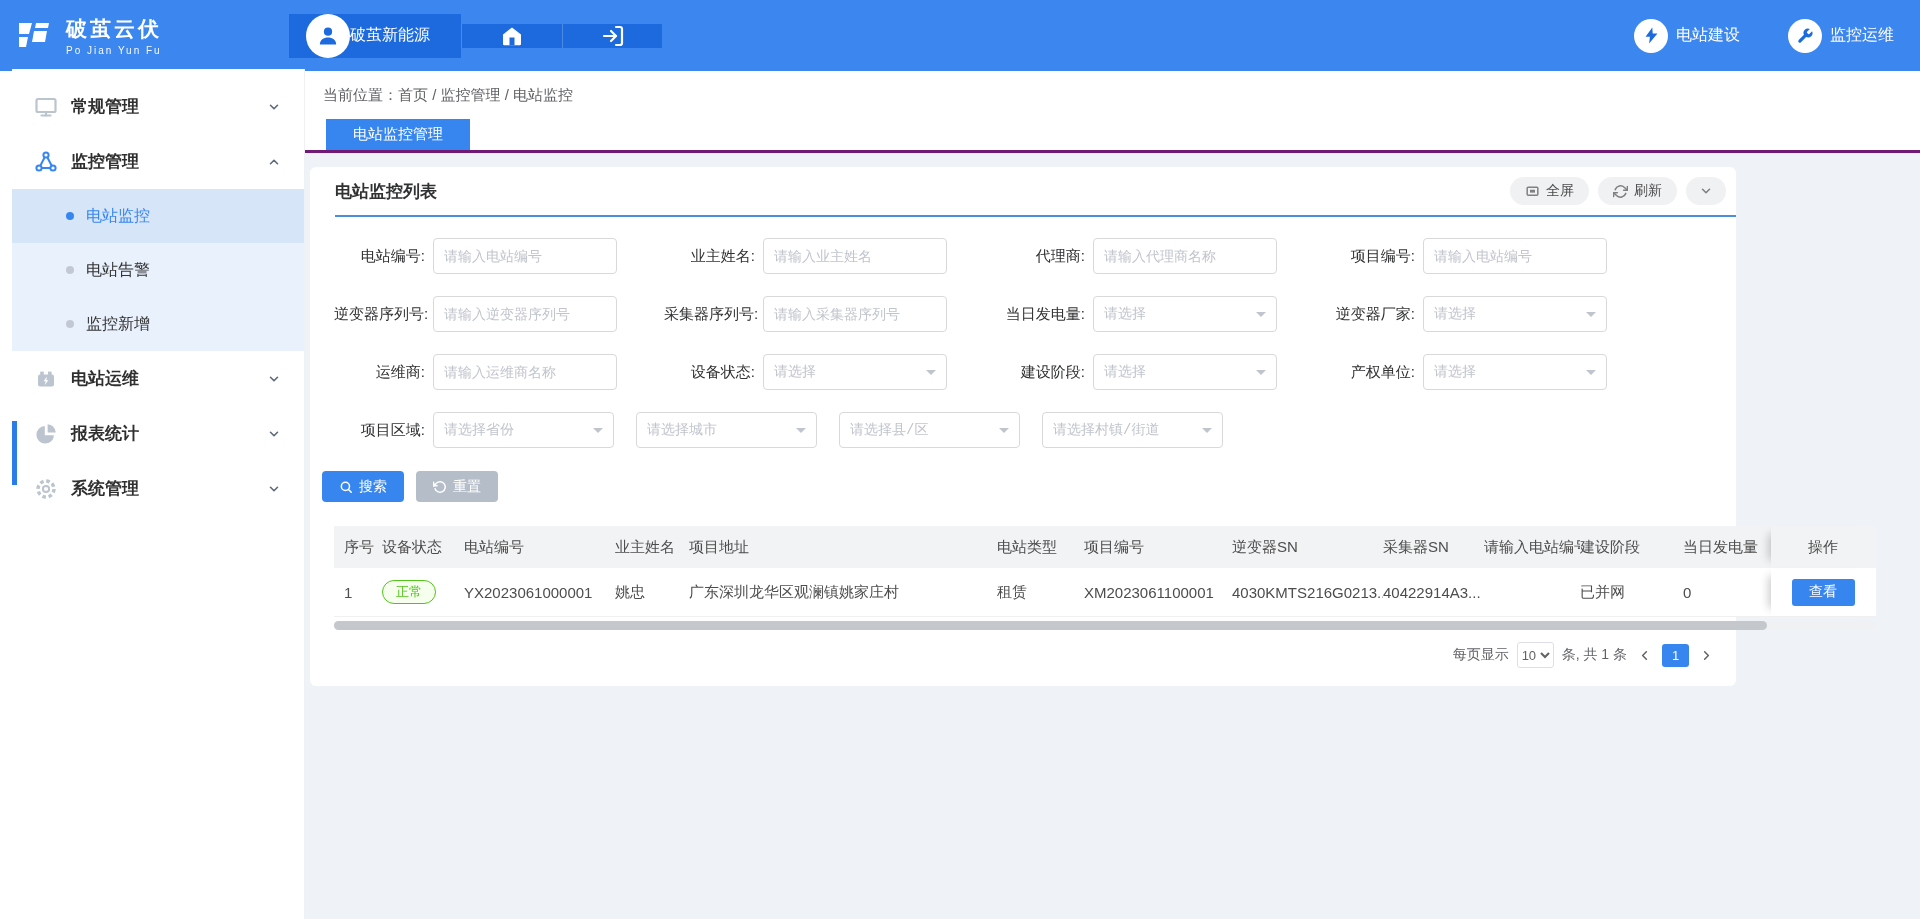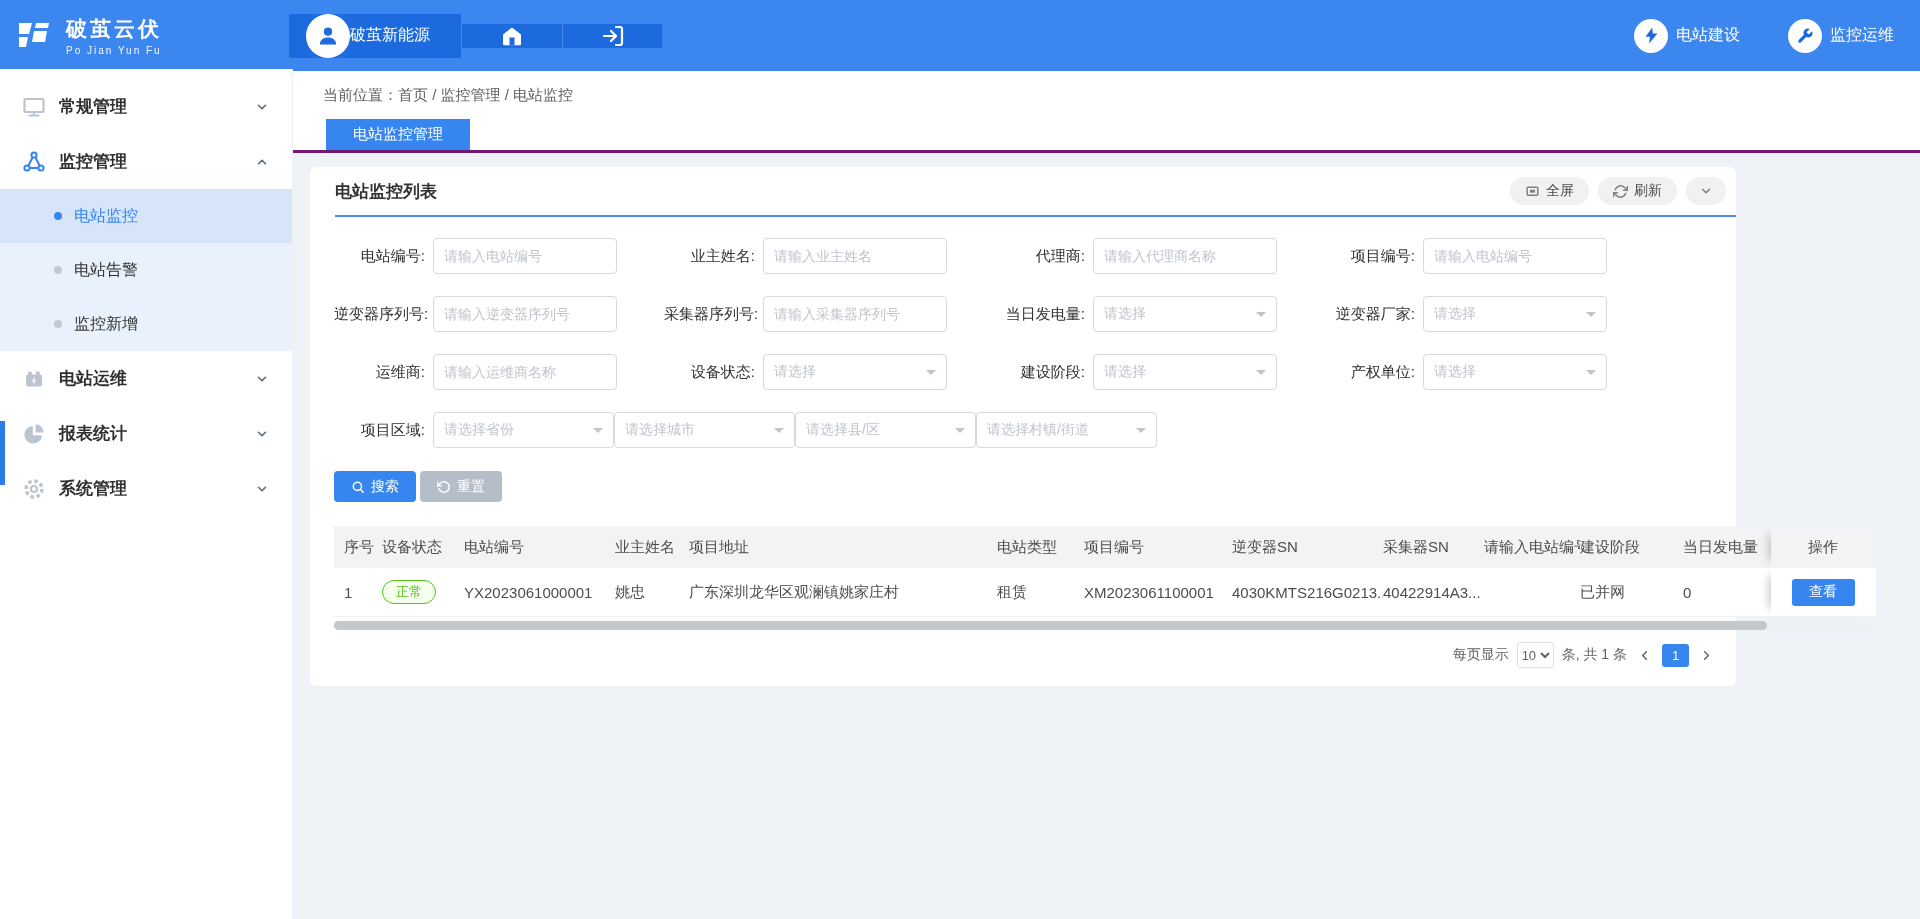--- a/index.html
+++ b/index.html
@@ -18,21 +18,21 @@
   .sec-home { width:101px; }
   .sec-login { width:100px; }
   .avatar { width:44px; height:44px; border-radius:50%; background:#fff; display:flex; align-items:center; justify-content:center; }
   .org-name { color:#fff; font-size:16px; margin-left:0; }
   .hdr-right { margin-left:auto; display:flex; align-items:center; gap:48px; padding-right:26px; }
   .hdr-right-item { display:flex; align-items:center; gap:8px; cursor:pointer; }
   .circ-ic { width:34px; height:34px; border-radius:50%; background:#fff; display:flex; align-items:center; justify-content:center; }
   .hdr-right-item span.lbl { color:#fff; font-size:16px; }
 
   
-  .sidebar { position:absolute; left:0; top:69px; width:292px; height:850px; background:#fff; padding-top:10px; box-shadow:1px 0 0 #edf0f4; }
+  .sidebar { position:absolute; left:12px; top:69px; width:292px; height:850px; background:#fff; padding-top:10px; box-shadow:1px 0 0 #edf0f4; }
   .side-item { height:55px; display:flex; align-items:center; padding-left:21px; cursor:pointer; }
   .side-icon { width:26px; height:26px; color:#bcc4d0; display:flex; align-items:center; justify-content:center; }
   .side-item.active .side-icon { color:#3786f0; }
   .side-label { font-size:17px; font-weight:600; color:#2f2f2f; margin-left:12px; }
   .side-chev { margin-left:auto; margin-right:23px; color:#5f6b79; display:flex; }
   .submenu { background:#e9f1fc; }
   .sub-item { height:54px; display:flex; align-items:center; padding-left:54px; cursor:pointer; }
   .sub-item.active { background:#d7e5f8; }
   .sub-dot { width:8px; height:8px; border-radius:50%; background:#c3c9d4; }
   .sub-item.active .sub-dot { background:#3786f0; }
@@ -62,22 +62,22 @@
   .filters { padding:21px 0 0 24px; }
   .f-row { display:flex; align-items:center; height:36px; margin-bottom:22px; }
   .f-field { display:flex; align-items:center; }
   .f-field + .f-field { margin-left:47px; }
   .f-label { width:91px; text-align:right; font-size:15px; color:#303133; margin-right:8px; white-space:nowrap; }
   .f-input, .f-select { width:184px; height:36px; border:1px solid #d9d9d9; border-radius:4px; background:#fff; font-size:14px; color:#333; padding:0 10px; font-family:inherit; }
   .f-input::placeholder { color:#c0c4cc; }
   .f-select { position:relative; display:flex; align-items:center; cursor:pointer; }
   .f-select .ph { color:#c0c4cc; }
   .f-select .tri { position:absolute; right:10px; top:15px; width:0; height:0; border:5px solid transparent; border-top-color:#c0c4cc; }
-  .f-select.grp { width:181px; margin-right:0; }
-  .btn-row { margin:23px 0 0 24px; display:flex; gap:4px; }
+  .f-select.grp { width:181px; margin-right:22px;font-family:Liberation Mono, monospace; }
+  .btn-row { margin:23px 0 0 12px; display:flex; gap:12px; }
   .btn { height:31px; border:none; border-radius:4px; color:#fff; font-size:14px; display:flex; align-items:center; gap:6px; padding:0 17px; cursor:pointer; font-family:inherit; }
   .btn-search { background:#3786f0; }
   .btn-reset { background:#b5bdc9; }
 
   
   .table-wrap { margin:24px 0 0 24px; width:1542px; }
   .t-head, .t-row { display:flex; align-items:stretch; padding-left:10px; font-size:15px; color:#4d4d4d; }
   .t-head { height:42px; background:#f2f3f5; }
   .t-row { height:49px; background:#fff; border-bottom:1px solid #f0f0f0; }
   .t-cell { display:flex; align-items:center; padding-right:6px; white-space:nowrap; overflow:hidden; flex:0 0 auto; }

